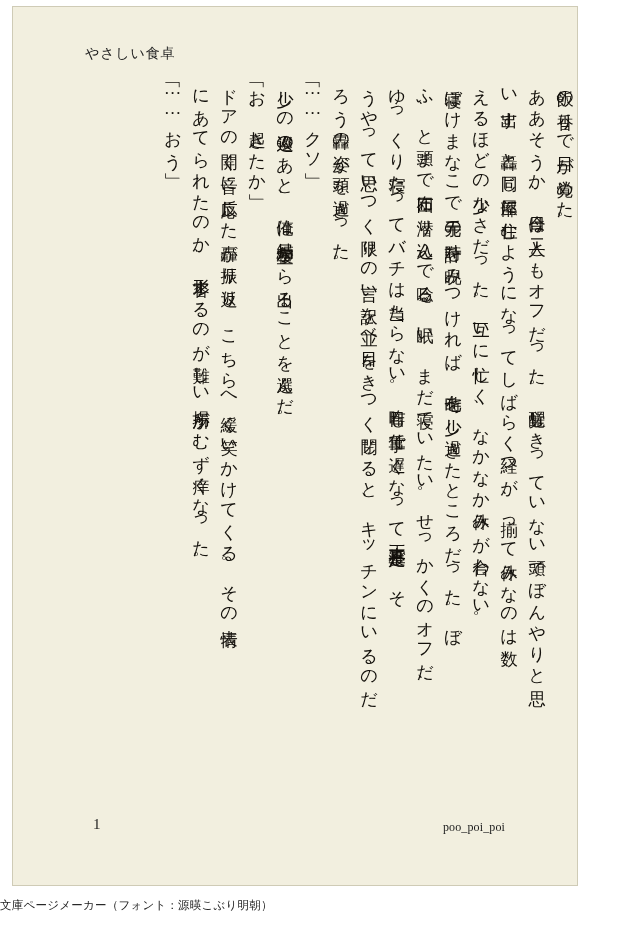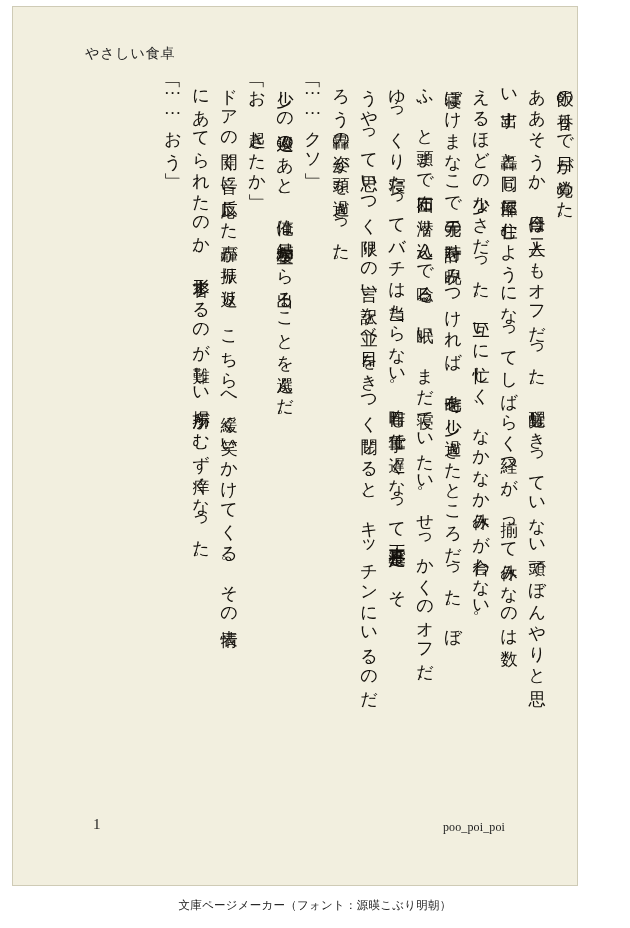--- a/index.html
+++ b/index.html
@@ -82,21 +82,20 @@
     color: #1c1c1c;
     letter-spacing: 0.01em;
   }
 
   
   .caption {
     position: absolute;
     left: 0;
     top: 898px;
     width: 630px;
-    text-align: center;
     font-size: 11.5px;
     color: #222222;
     letter-spacing: 0.02em;
   }
 </style>
 </head>
 <body>
 
 <div class="page-sheet">
 

